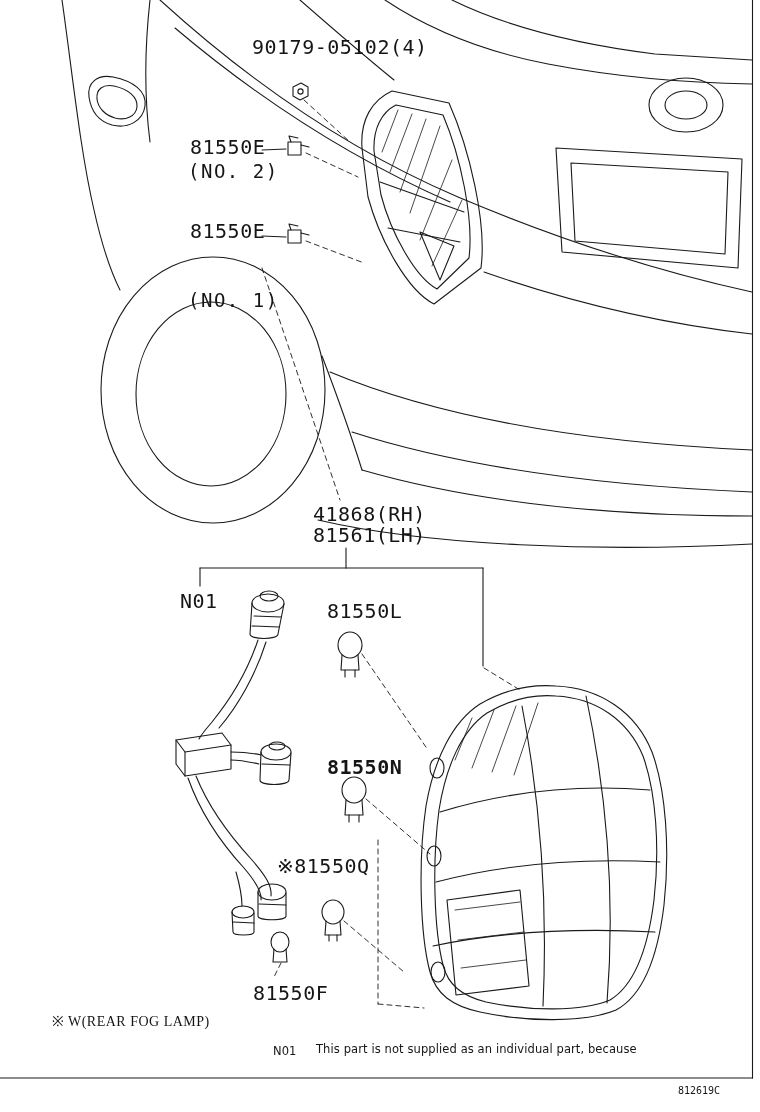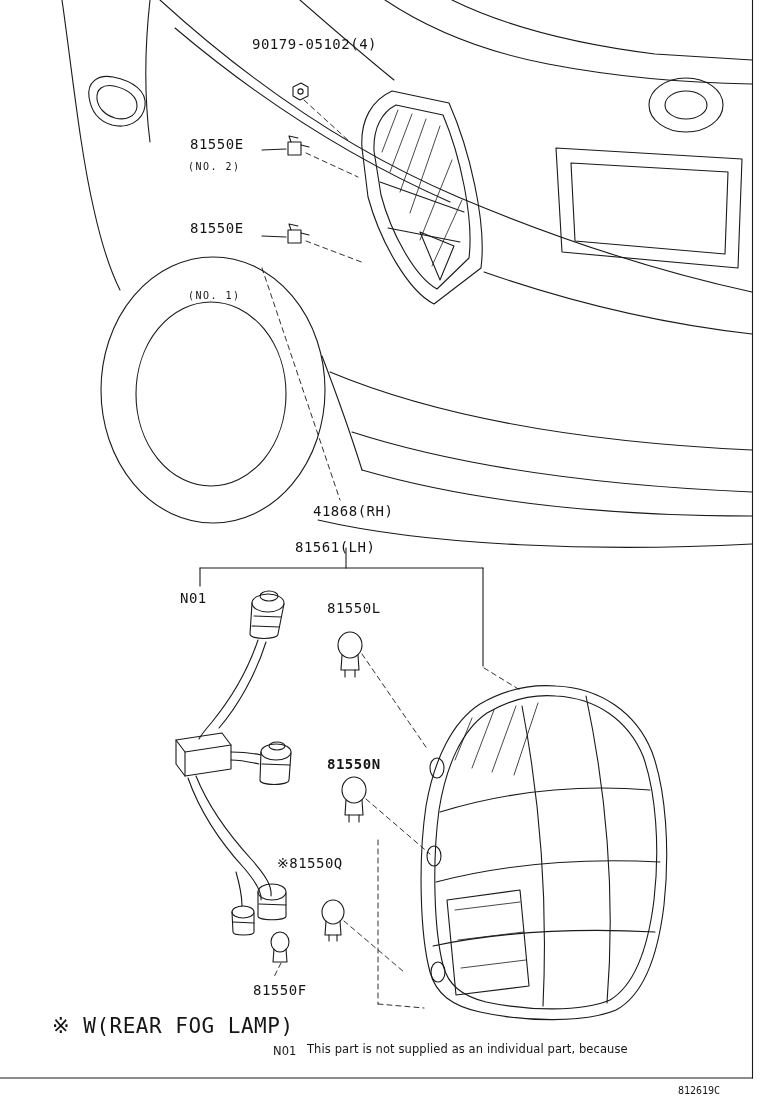--- a/index.html
+++ b/index.html
@@ -8,23 +8,23 @@
     position:relative; width:760px; height:1112px; background:#fff; overflow:hidden;
     font-family:"DejaVu Sans Mono","DejaVu Sans",monospace; color:#151515;
   }
   svg.art { position:absolute; left:0; top:0; }
   svg.art path, svg.art ellipse, svg.art circle, svg.art rect {
     fill:none; stroke:#1a1a1a; stroke-width:1.1; stroke-linecap:round; stroke-linejoin:round;
   }
   svg.art .thin { stroke-width:0.8; }
   svg.art .dash { stroke-dasharray:5 4; stroke-width:0.9; }
   .lbl { position:absolute; white-space:pre; line-height:1.15; }
-  .pn  { font-size:14px; letter-spacing:0.5px;text-align:center; }
-  .pn-sub { font-size:10px; letter-spacing:1.5px; }
-  .note { font-size:21px; letter-spacing:0.5px; }
+  .pn  { font-size:20px; letter-spacing:0.5px;text-align:center; }
+  .pn-sub { font-size:19px; letter-spacing:1.5px; }
+  .note { font-size:14px; letter-spacing:0.5px;font-family:Liberation Serif, serif; }
   .fine { font-size:11.5px; font-family:"DejaVu Sans","Liberation Sans",sans-serif; letter-spacing:0.1px; }
   .doccode { font-size:10px; }
 </style>
 </head>
 <body>
 
 <div class="stage">
 
   <svg class="art" width="760" height="1112" viewBox="0 0 760 1112">
 
@@ -182,25 +182,25 @@
       <ellipse cx="438" cy="972" rx="7" ry="10"></ellipse>
     </g>
   </svg>
 
   <div class="lbl pn" style="left:252px; top:36px;">90179-05102(4)</div>
   <div class="lbl pn" style="left:190px; top:136px;">81550E</div>
   <div class="lbl pn-sub" style="left:188px; top:161px;">(NO. 2)</div>
   <div class="lbl pn" style="left:190px; top:220px;">81550E</div>
   <div class="lbl pn-sub" style="left:188px; top:245px;margin-top:45px;">(NO. 1)</div>
   <div class="lbl pn" style="left:313px; top:503px;">41868(RH)</div>
-  <div class="lbl pn" style="left:295px; top:524px;margin-top:15px;">81561(LH)</div>
+  <div class="lbl pn" style="left:313px; top:524px;">81561(LH)</div>
   <div class="lbl pn" style="left:180px; top:590px;">N01</div>
   <div class="lbl pn" style="left:327px; top:600px;">81550L</div>
   <div class="lbl pn" style="left:327px; top:756px;font-weight:bold;">81550N</div>
   <div class="lbl pn" style="left:277px; top:855px;">※81550Q</div>
   <div class="lbl pn" style="left:253px; top:982px;">81550F</div>
 
   <div class="lbl note" style="left:52px;  top:1014px;">※ W(REAR FOG LAMP)</div>
   <div class="lbl fine" style="left:273px; top:1045px;">N01</div>
-  <div class="lbl fine" style="left:307px; top:1043px;">This part is not supplied as an individual part, because</div>
+  <div class="lbl fine" style="left:316px; top:1043px;">This part is not supplied as an individual part, because</div>
 
   <div class="lbl doccode" style="left:678px; top:1085px;">812619C</div>
 </div>
 
 </body></html>

